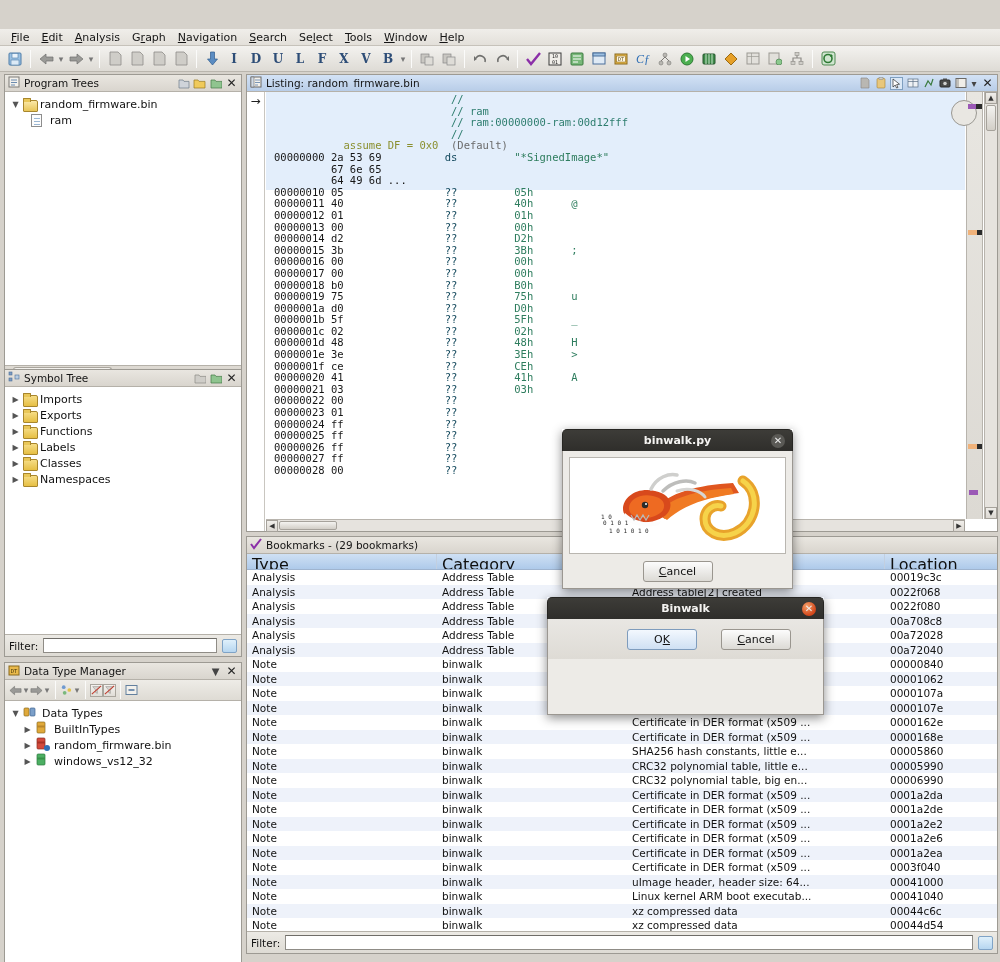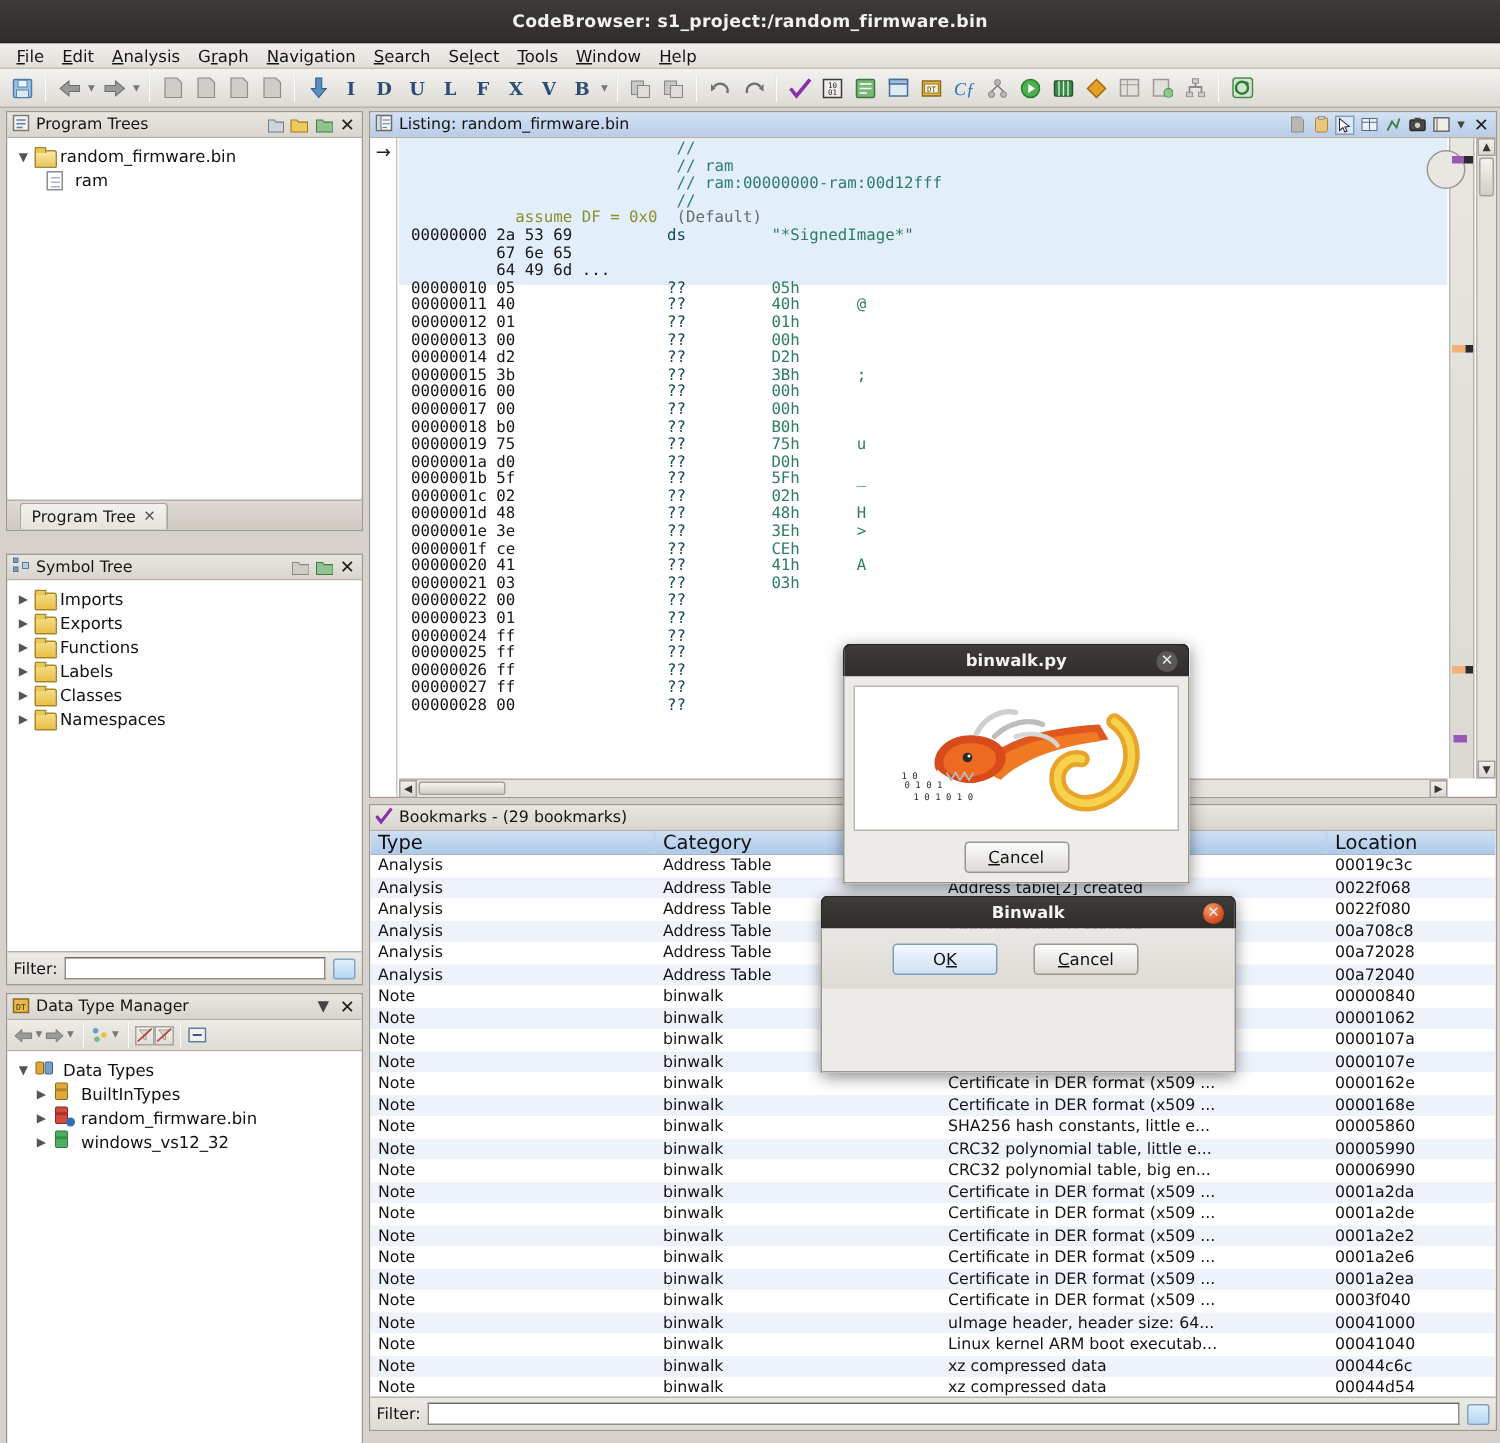--- a/index.html
+++ b/index.html
@@ -159,21 +159,21 @@
   .sarrow { position:absolute; left:0; right:0; height:12px;
             background:linear-gradient(#f0eeea,#dcd8d2); border:1px solid #a6a29b;
             font-size:7px; color:#333; display:flex; align-items:center; justify-content:center; }
   .hscroll { position:absolute; left:19px; right:32px; bottom:0; height:12px;
              background:#e6e3de; border-top:1px solid #b8b4ad; }
   .hthumb { position:absolute; top:1px; bottom:1px; background:linear-gradient(#f4f3f0,#d2cec7);
             border:1px solid #a6a29b; border-radius:2px; }
 
   
   .bm-head-row { display:flex; height:16px; background:linear-gradient(#cfe0f4,#aecaea);
-                 border-bottom:1px solid #9fb4cf; font-size:13px; }
+                 border-bottom:1px solid #9fb4cf; font-size:16px; }
   .bm-head-row .th { padding:1px 5px; border-right:1px solid #c2cfe0; overflow:hidden;
                      white-space:nowrap; color:#101010; }
   .bm-rows { position:absolute; left:0; right:0; top:16px; bottom:0; overflow:hidden; }
   .bm-row { display:flex; height:14.5px; font-size:10.5px; align-items:center; }
   .bm-row.even { background:#ffffff; }
   .bm-row.odd  { background:#eef2fa; }
   .bm-row .td { padding:0 5px; overflow:hidden; white-space:nowrap; text-overflow:ellipsis;
                 color:#121212; }
 
   
@@ -208,23 +208,20 @@
   }
 
   
   .dragon-box { background:#fff; border:1px solid #b9b6b0; position:relative; overflow:hidden; }
 </style>
 </head>
 <body>
 
 <div id="app">
 
-  <div class="titlebar">
-    <div class="ttl">CodeBrowser: s1_project:/random_firmware.bin</div>
-  </div>
 
   <div class="menubar">
       <div class="mi"><u>F</u>ile</div>
       <div class="mi"><u>E</u>dit</div>
       <div class="mi"><u>A</u>nalysis</div>
       <div class="mi">G<u>r</u>aph</div>
       <div class="mi"><u>N</u>avigation</div>
       <div class="mi"><u>S</u>earch</div>
       <div class="mi">Se<u>l</u>ect</div>
       <div class="mi"><u>T</u>ools</div>
@@ -400,21 +397,21 @@
     <div class="tsep"></div>
     <div class="tbtn">
       <svg width="15" height="15" viewBox="0 0 15 15">
           <rect x="1" y="1" width="13" height="13" rx="2" fill="#cfe5cf" stroke="#4f8a52"></rect>
           <circle cx="7" cy="7.5" r="4" fill="none" stroke="#2e7a34" stroke-width="1.6"></circle>
           <path d="M10 3 l2 2 l-3 1 z" fill="#2e7a34"></path>
         </svg>
       </div>
   </div>
 
-  <div class="panel" style="left:4px; top:74px; width:238px; height:280px;">
+  <div class="panel" style="left:4px; top:74px; width:238px; height:312px;">
     <div class="panel-head">
       <span style="flex:0 0 auto;">
         <svg width="12" height="12" viewBox="0 0 12 12">
             <rect x="1" y="1" width="10" height="10" fill="#f3f1ec" stroke="#7d7b77"></rect>
             <path d="M3 4h6M3 6.5h6M3 9h4" stroke="#5b7fa8" stroke-width=".9"></path>
           </svg>
       </span>
       <span class="ph-title">Program Trees</span>
       <span class="ph-btns">
         <span class="hbtn">
@@ -938,21 +935,21 @@
       </div>
     </div>
   </div>
 
   <div class="dlg" style="left:547px; top:597px; width:277px; height:118px;">
     <div class="dlg-title">
       <span>Binwalk</span>
       <span class="dlg-close red">✕</span>
     </div>
     <div class="dlg-body" style="height:96px;">
-      <div style="height:40px; display:flex; align-items:center; gap:24px;
+      <div style="height:40px; display:flex; align-items:center; justify-content:center; gap:24px;
                   background:linear-gradient(#e9e7e3,#dedbd5);padding-left:47px;">
         <div class="jbtn def">
           <span>O<u>K</u></span>
         </div>
         <div class="jbtn">
           <span><u>C</u>ancel</span>
         </div>
       </div>
     </div>
   </div>

